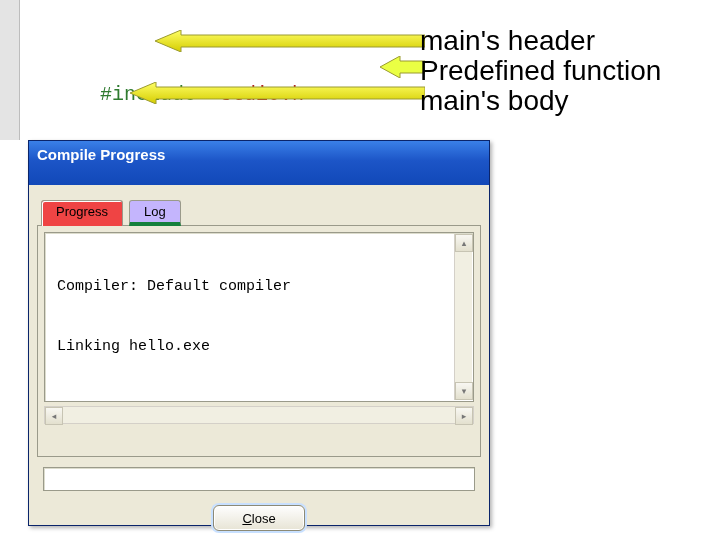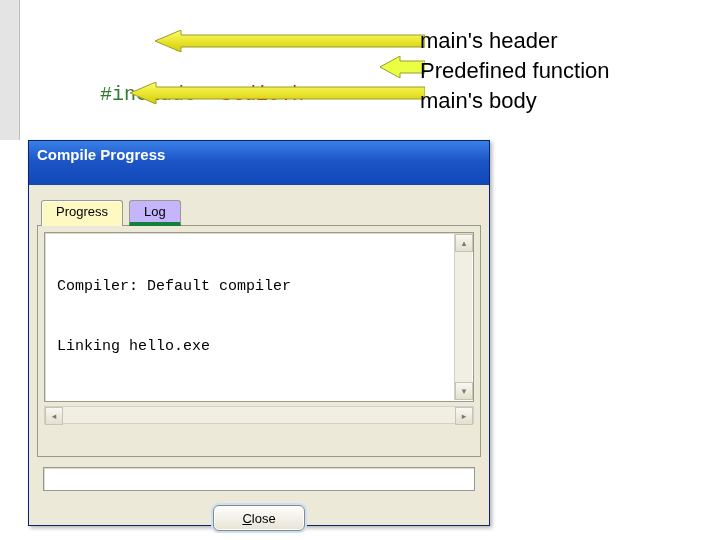--- a/index.html
+++ b/index.html
@@ -35,21 +35,21 @@
   .code-line { display: block; }
   .tok-pre   { color: #2f7b2f; }   
   .tok-angle { color: #b02020; }   
   .tok-str   { color: #d02a8a; }   
   .tok-plain { color: #000; }
 
   .annotations {
     position: absolute;
     left: 420px;
     top: 26px;
-    font-size: 22px;
+    font-size: 28px;
     line-height: 30px;
     color: #000;
   }
   .annotations div { white-space: nowrap; }
 
   .arrow {
     position: absolute;
     pointer-events: none;
   }
 
@@ -88,21 +88,21 @@
     border-bottom: none;
     background: #ece9d8;
     padding: 3px 14px;
     font-size: 13px;
     position: relative;
     top: 1px;
     border-radius: 3px 3px 0 0;
     cursor: pointer;
   }
   .tab.inactive {
-    background: #fef9c3;
+    background: #ef4444;
     box-shadow: inset 1px 1px 0 #fff;
   }
   .tab.active {
     background: #c4b5fd;
     border-bottom: 4px solid #15803d;
     z-index: 2;
   }
   .tabpanel {
     border: 1px solid #9a9a8a;
     background: #ece9d8;

